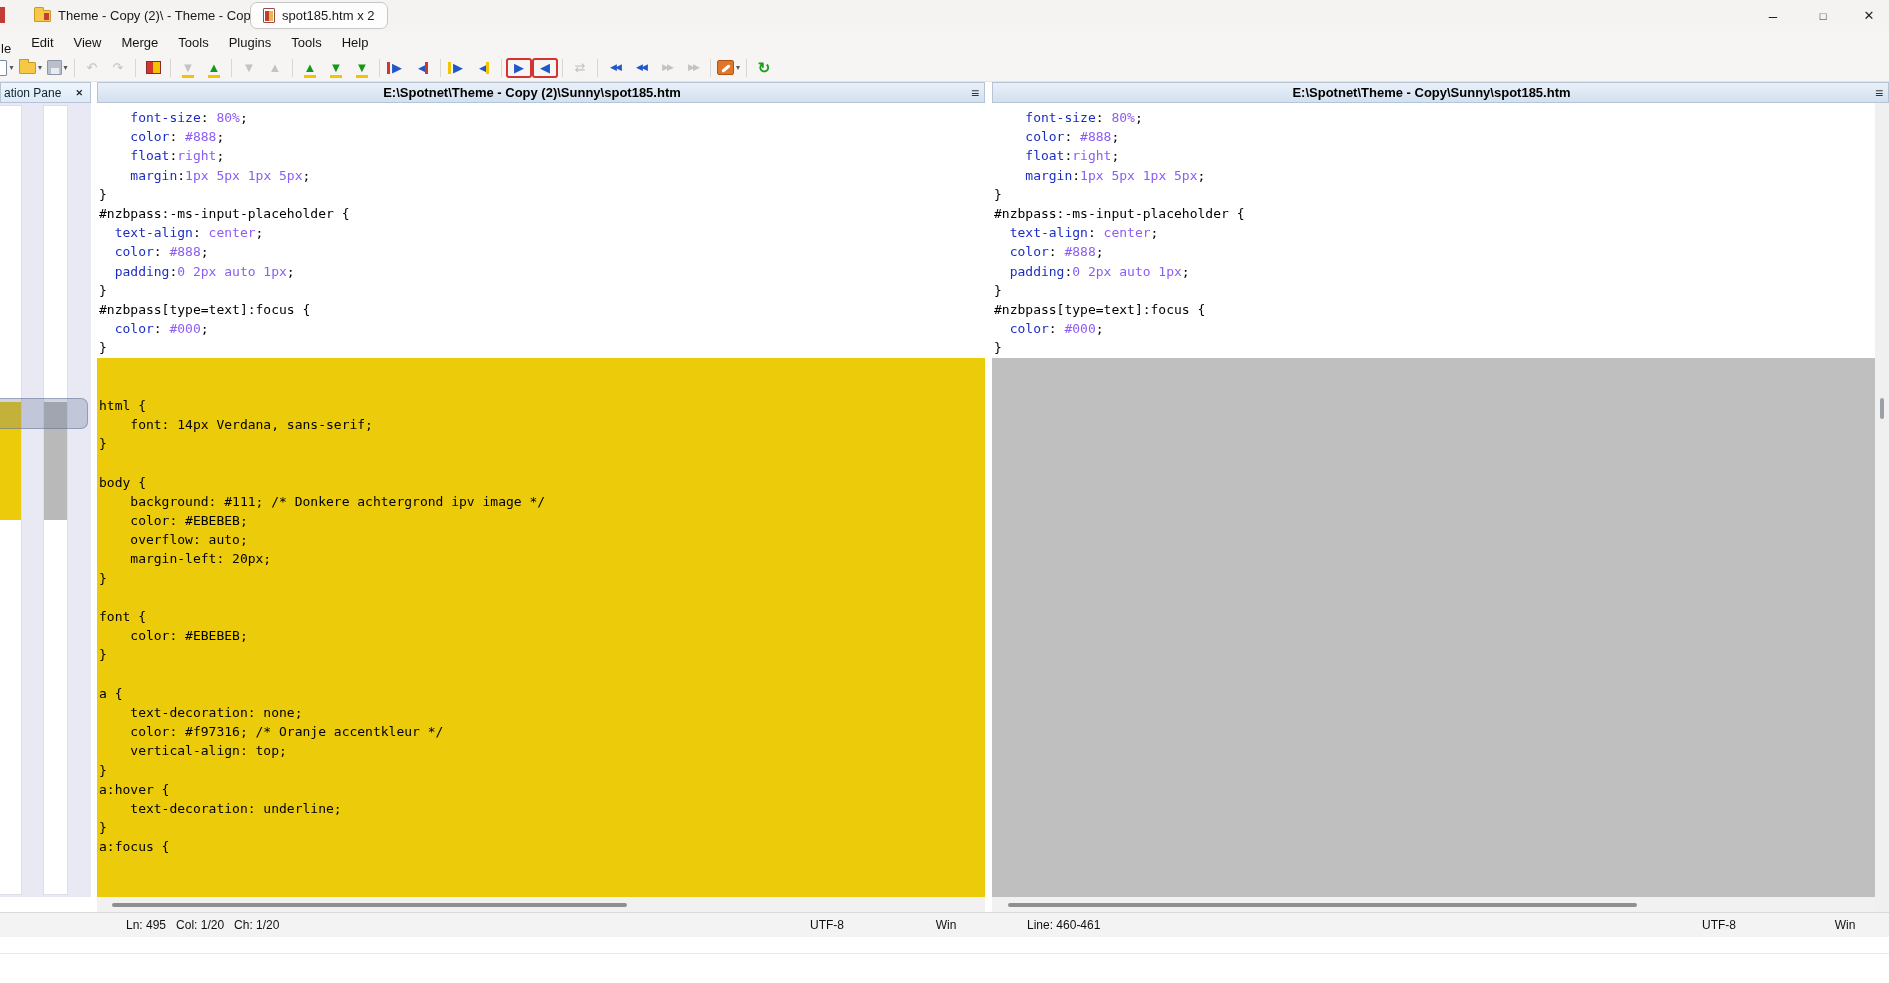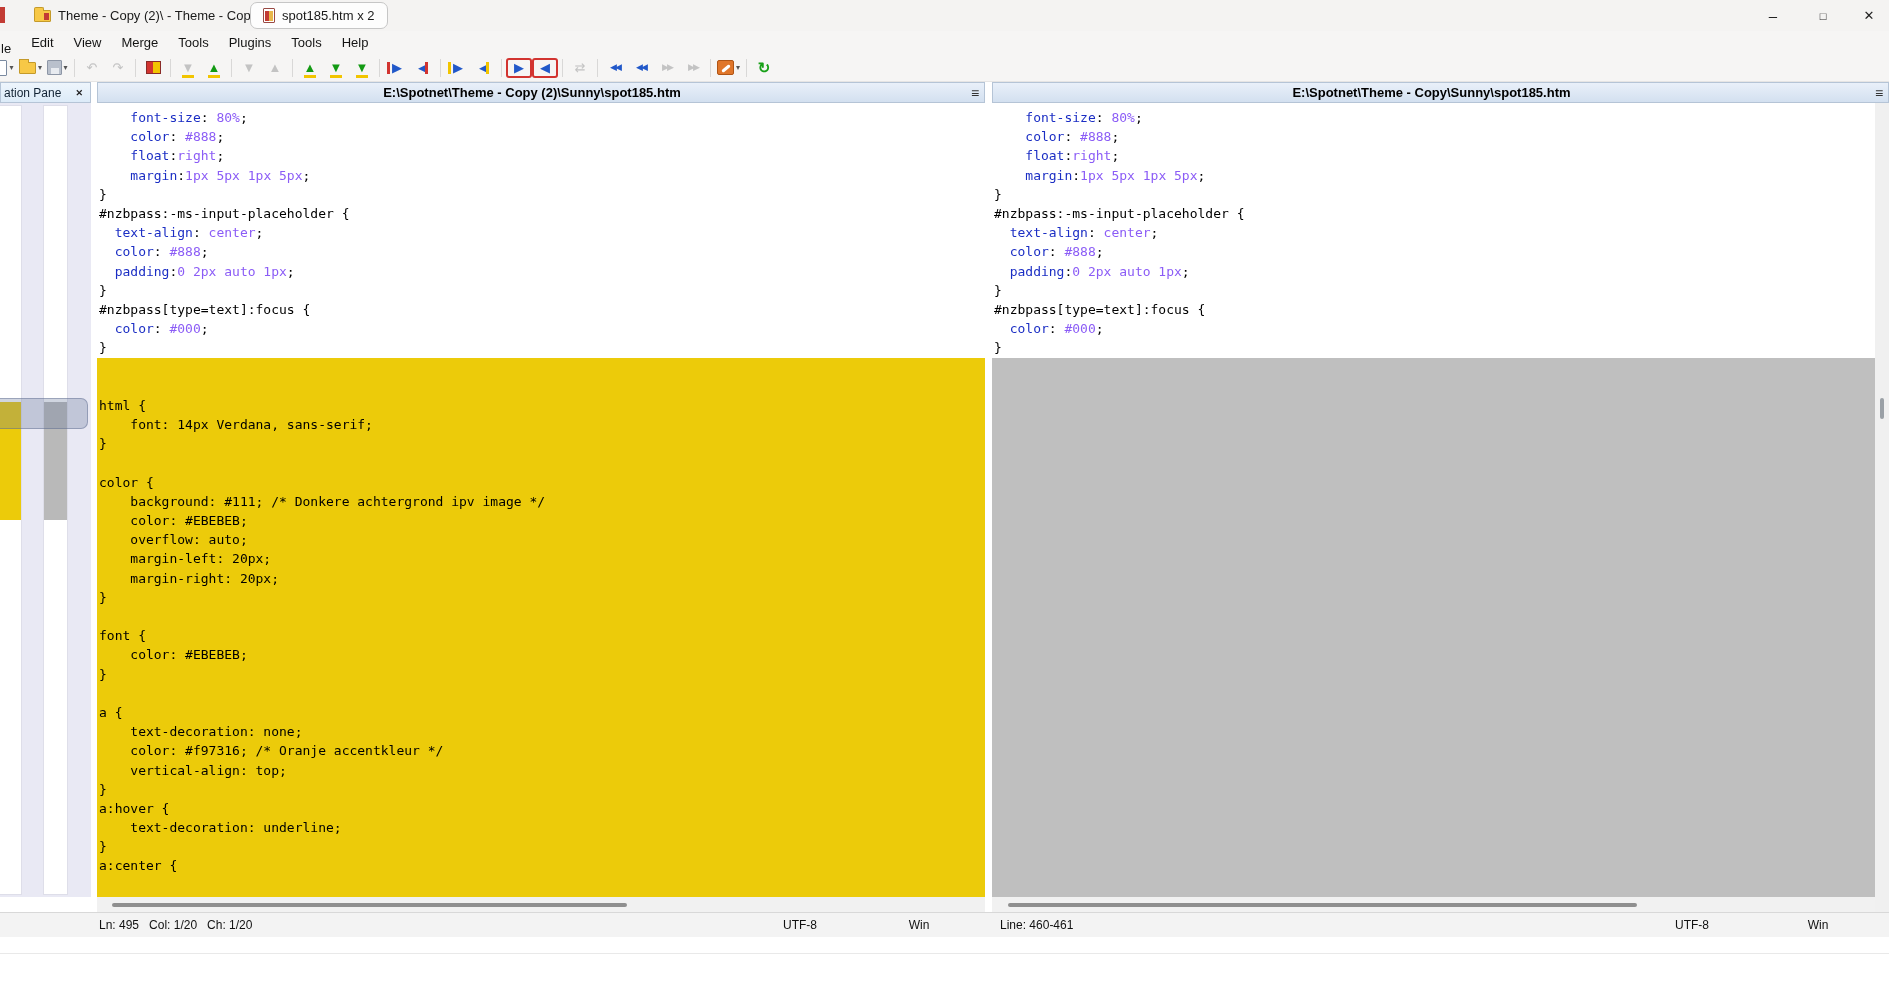--- a/index.html
+++ b/index.html
@@ -89,21 +89,21 @@
   .hscroll { position:absolute; top:897px; height:15px; background:#f1f1f1; }
   .hscroll-left { left:97px; width:888px; }
   .hscroll-right { left:992px; width:883px; }
   .hthumb { position:absolute; top:6px; height:4px; background:#8f8f8f; border-radius:2px; }
   .hthumb-left { left:15px; width:515px; }
   .hthumb-right { left:16px; width:629px; }
   .vscroll { position:absolute; left:1875px; top:103px; width:14px; height:809px; background:#f0f0f0; }
   .vthumb { position:absolute; left:5px; top:295px; width:4px; height:21px; background:#9aa0a6; border-radius:2px; }
   
   .statusbar { position:absolute; left:0; top:912px; width:1889px; height:25px; background:#f3f3f3; border-top:1px solid #d8d8d8; font-size:12px; color:#111; }
-  .st { position:absolute; top:0; height:24px; display:flex; align-items:center; }
+  .st { position:absolute; top:0; height:24px; display:flex; align-items:center;margin-left:27px; }
   .st-pos-left { left:99px; gap:10px; }
   .st-enc-left { left:768px; width:64px; justify-content:center; }
   .st-eol-left { left:894px; width:50px; justify-content:center; }
   .st-pos-right { left:1000px; }
   .st-enc-right { left:1660px; width:64px; justify-content:center; }
   .st-eol-right { left:1793px; width:50px; justify-content:center; }
   
   .bottom-strip { position:absolute; left:0; top:937px; width:1889px; height:46px; background:#ffffff; }
   .bottom-hairline { position:absolute; left:0; top:16px; width:1889px; height:1px; background:#e9e9e9; }
 </style>
@@ -291,41 +291,40 @@
         <div class="cl"><span class="tk-p">  color</span><span class="tk-k">: </span><span class="tk-v">#000</span><span class="tk-k">;</span></div>
         <div class="cl"><span class="tk-k">}</span></div>
       </div>
     <div class="diff-added" id="left-diff">
         <div class="cl"></div>
         <div class="cl"></div>
         <div class="cl">html {</div>
         <div class="cl">    font: 14px Verdana, sans-serif;</div>
         <div class="cl">}</div>
         <div class="cl"></div>
-        <div class="cl">color {</div>
+        <div class="cl">body {</div>
         <div class="cl">    background: #111; /* Donkere achtergrond ipv image */</div>
         <div class="cl">    color: #EBEBEB;</div>
         <div class="cl">    overflow: auto;</div>
         <div class="cl">    margin-left: 20px;</div>
-        <div class="cl">    margin-right: 20px;</div>
         <div class="cl">}</div>
         <div class="cl"></div>
         <div class="cl">font {</div>
         <div class="cl">    color: #EBEBEB;</div>
         <div class="cl">}</div>
         <div class="cl"></div>
         <div class="cl">a {</div>
         <div class="cl">    text-decoration: none;</div>
         <div class="cl">    color: #f97316; /* Oranje accentkleur */</div>
         <div class="cl">    vertical-align: top;</div>
         <div class="cl">}</div>
         <div class="cl">a:hover {</div>
         <div class="cl">    text-decoration: underline;</div>
         <div class="cl">}</div>
-        <div class="cl">a:center {</div>
+        <div class="cl">a:focus {</div>
         <div class="cl"></div>
       </div>
   </div>
 
   <div class="editor editor-right">
     <div class="code-block" id="right-code">
         <div class="cl"><span class="tk-p">    font-size</span><span class="tk-k">: </span><span class="tk-v">80%</span><span class="tk-k">;</span></div>
         <div class="cl"><span class="tk-p">    color</span><span class="tk-k">: </span><span class="tk-v">#888</span><span class="tk-k">;</span></div>
         <div class="cl"><span class="tk-p">    float</span><span class="tk-k">:</span><span class="tk-v">right</span><span class="tk-k">;</span></div>
         <div class="cl"><span class="tk-p">    margin</span><span class="tk-k">:</span><span class="tk-v">1px 5px 1px 5px</span><span class="tk-k">;</span></div>

